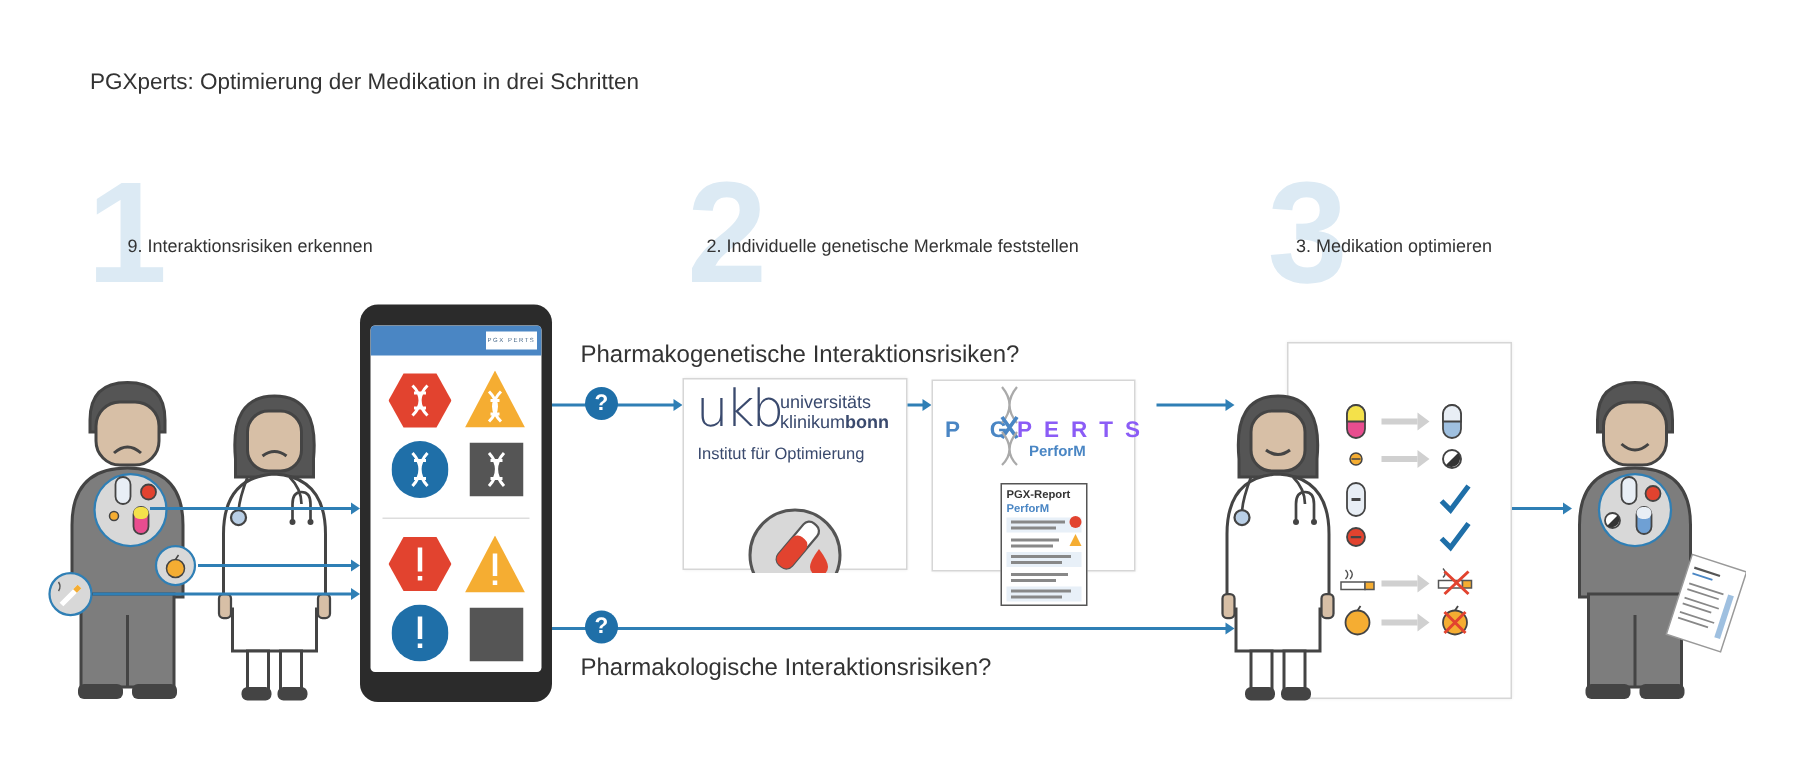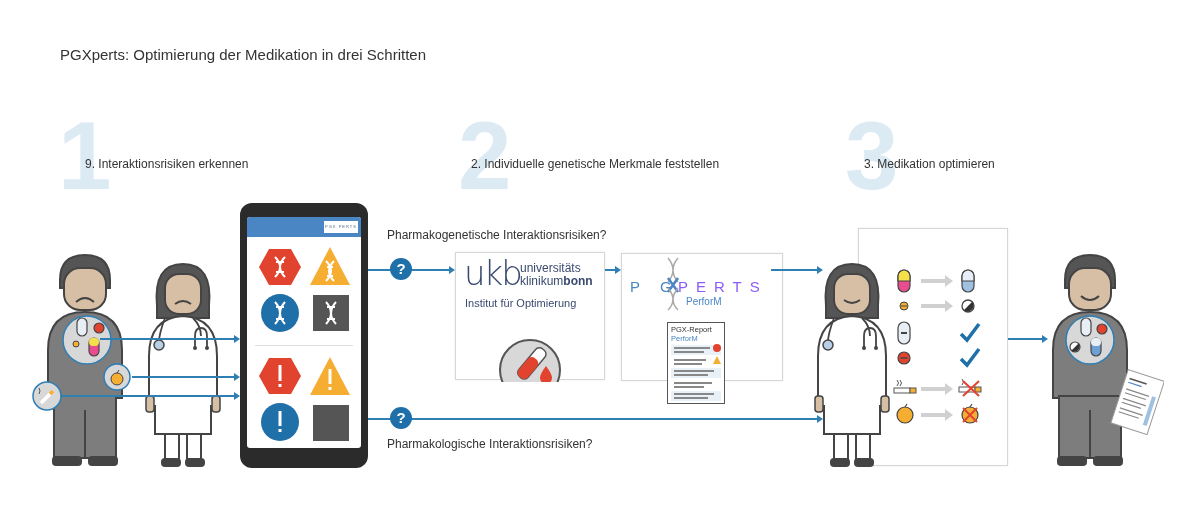--- a/index.html
+++ b/index.html
@@ -2,21 +2,21 @@
 <html><head>
 <meta charset="utf-8">
 <style>
   * { box-sizing: border-box; margin: 0; padding: 0; }
   html, body { width: 1200px; height: 520px; background: #ffffff; overflow: hidden; }
   body { position: relative; font-family: "Liberation Sans", sans-serif; color: #333; }
   .abs { position: absolute; }
   .title { left: 60px; top: 46px; font-size: 15px; color: #333; text-align: center; }
   .bignum { font-size: 96px; font-weight: bold; color: #dceaf4; line-height: 1; }
   .steplabel { font-size: 12px; color: #333; }
-  .question-label { font-size: 12px; color: #333; }
+  .question-label { font-size: 16px; color: #333; }
   .line { background: #2f7fb5; height: 1.5px; }
   .arrowhead { width: 0; height: 0; border-top: 4px solid transparent; border-bottom: 4px solid transparent; border-left: 6px solid #2f7fb5; }
   .qbadge { width: 22px; height: 22px; border-radius: 50%; background: #1f6fa8; color: #fff; font-weight: bold; font-size: 15px; text-align: center; line-height: 22px; }
   .card { background: #fff; border: 1px solid #d6d6d6; box-shadow: 0 0 2px rgba(0,0,0,0.08); }
   .phone { left: 240px; top: 203px; width: 128px; height: 265px; background: #2b2b2b; border-radius: 12px; }
   .phone-screen { left: 7px; top: 14px; width: 114px; height: 231px; background: #fff; border-radius: 3px; overflow: hidden; }
   .phone-bar { left: 0; top: 0; width: 114px; height: 20px; background: #4a86c4; }
   .phone-logo { right: 3px; top: 4px; width: 34px; height: 12px; background: #fff; font-size: 4px; color: #4a6a8a; text-align: center; line-height: 12px; letter-spacing: 1px; }
   .phone-divider { left: 8px; top: 128px; width: 98px; height: 1px; background: #ddd; }
   .ukb-text { font-size: 12px; color: #3a4a6e; }
@@ -154,31 +154,31 @@
     <g transform="rotate(40 30 30)">
         <rect x="24" y="6" width="12" height="36" rx="5" fill="#fff" stroke="#555" stroke-width="1.5"></rect>
         <rect x="24" y="18" width="12" height="24" rx="5" fill="#e2432f"></rect>
       </g>
     <path d="M48 28 Q54 36 54 40 A6 6 0 0 1 42 40 Q42 36 48 28 Z" fill="#e2432f"></path>
   </svg>
 </div>
 <div class="abs line" style="left:605px;top:269px;width:12px;"></div>
 <div class="abs arrowhead" style="left:615px;top:266px;"></div>
 
-<div class="abs card" style="left:621px;top:253px;width:162px;height:128px;">
+<div class="abs card" style="left:621px;top:253px;width:136px;height:128px;font-weight:bold;">
   <div class="abs pgx-letters" style="left:8px;top:24px;color:#4a86c4;">P G</div>
   <svg class="abs" style="left:44px;top:2px;" width="14" height="56">
     <path d="M2 2 Q12 14 2 26 M12 2 Q2 14 12 26" fill="none" stroke="#aaa" stroke-width="1.5"></path>
     <path d="M2 22 L12 36 M12 22 L2 36" stroke="#4a86c4" stroke-width="2.5"></path>
     <path d="M2 32 Q12 44 2 54 M12 32 Q2 44 12 54" fill="none" stroke="#aaa" stroke-width="1.5"></path>
   </svg>
   <div class="abs pgx-letters" style="left:56px;top:24px;color:#8b5cf6;">PERTS</div>
   <div class="abs" style="left:64px;top:42px;font-size:10px;color:#4a86c4;">PerforM</div>
 </div>
-<div class="abs report" style="left:667px;top:322px;width:58px;height:82px;">
+<div class="abs report" style="left:667px;top:322px;width:58px;height:82px;font-weight:bold;">
   <div class="abs report-title" style="left:3px;top:2px;">PGX-Report</div>
   <div class="abs report-sub" style="left:3px;top:11px;">PerforM</div>
   <div class="abs" style="left:3px;top:22px;width:50px;height:10px;background:#e8f0f8;"></div>
   <div class="abs rline" style="left:6px;top:24px;width:36px;"></div>
   <div class="abs rline" style="left:6px;top:28px;width:30px;"></div>
   <div class="abs" style="left:45px;top:21px;width:8px;height:8px;border-radius:50%;background:#e2432f;"></div>
   <div class="abs rline" style="left:6px;top:36px;width:32px;"></div>
   <div class="abs rline" style="left:6px;top:40px;width:28px;"></div>
   <div class="abs" style="left:45px;top:33px;width:0;height:0;border-left:4px solid transparent;border-right:4px solid transparent;border-bottom:8px solid #f5ad32;"></div>
   <div class="abs" style="left:3px;top:45px;width:50px;height:10px;background:#e8f0f8;"></div>

